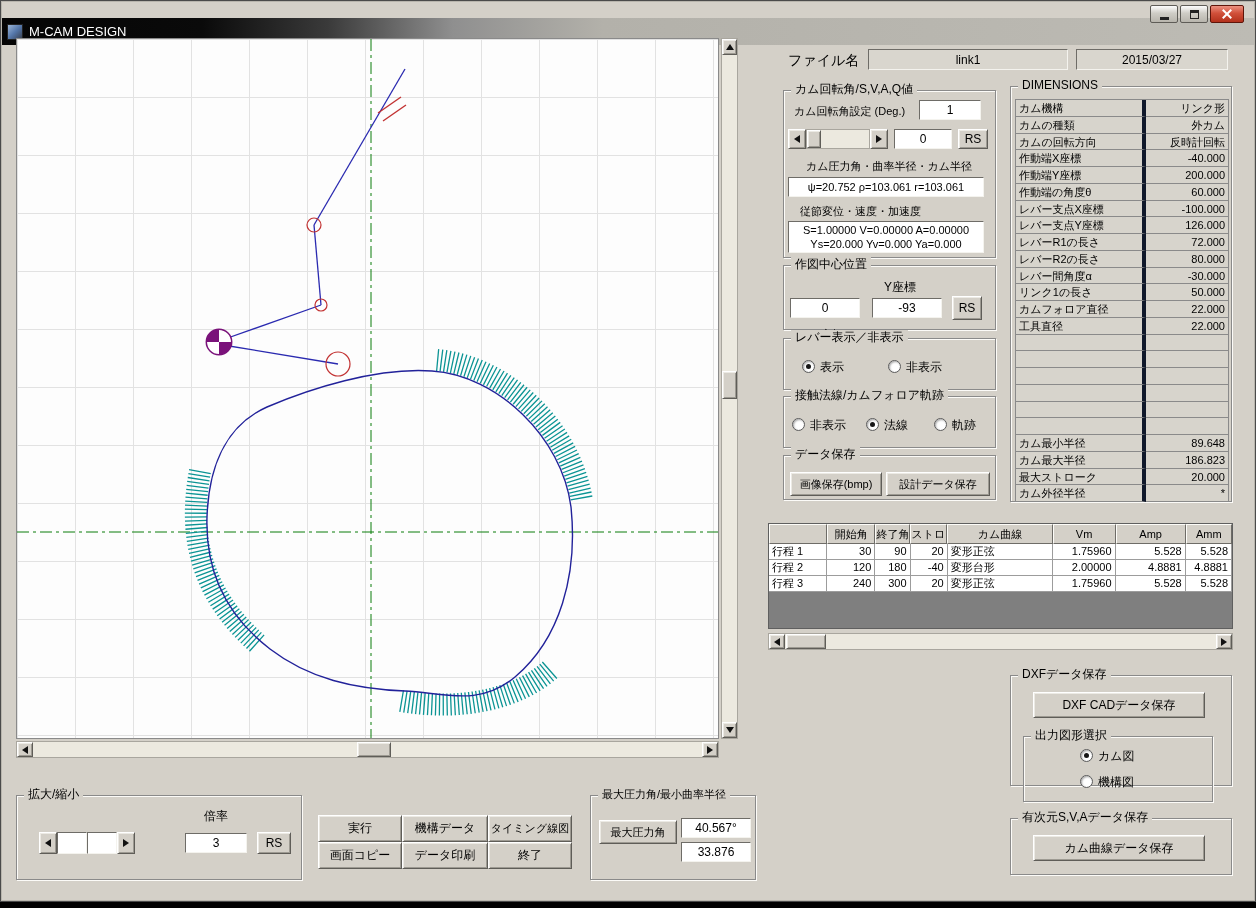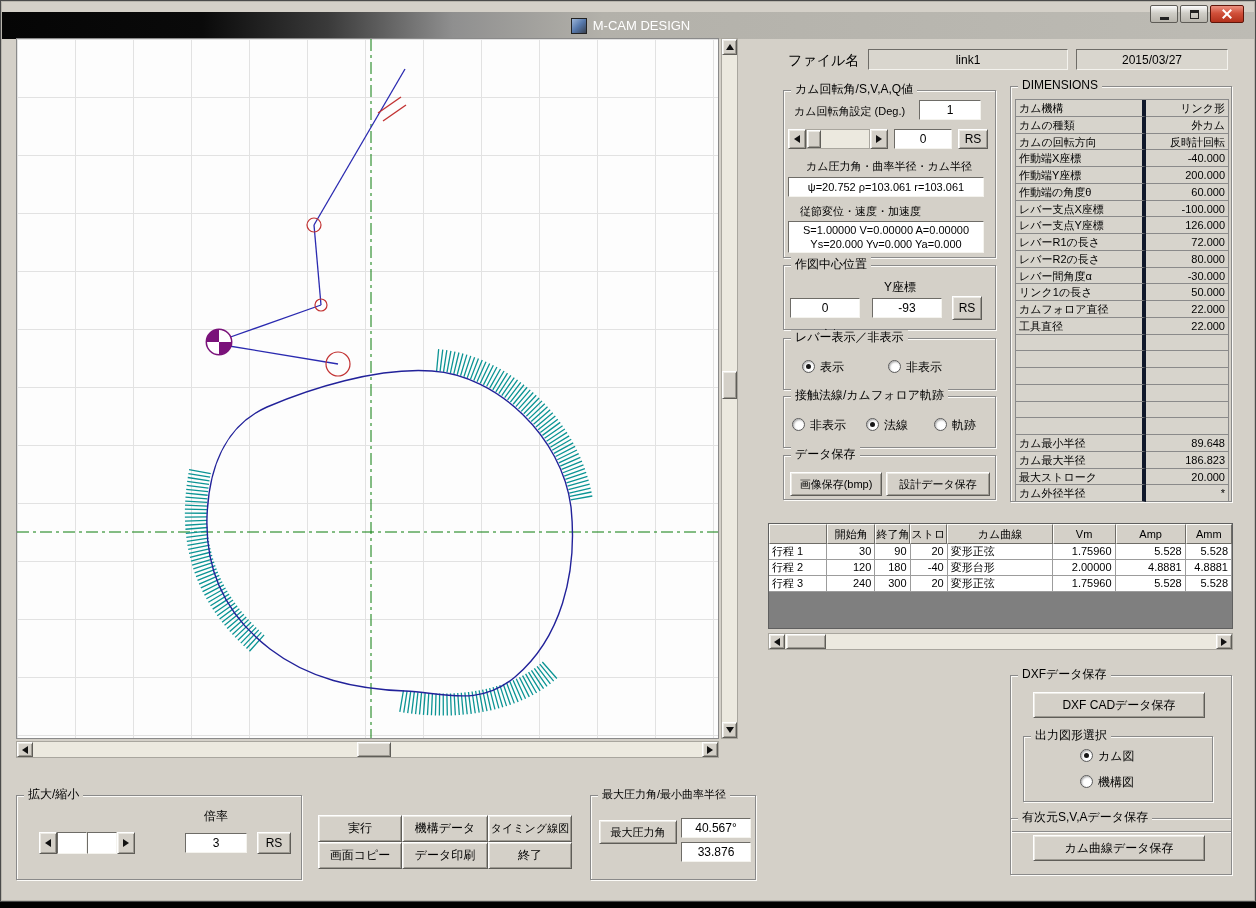--- a/index.html
+++ b/index.html
@@ -1,18 +1,18 @@
 <!DOCTYPE html>
 <html><head>
 <meta charset="utf-8">
 <style>
   html,body{margin:0;padding:0;background:#000;}
   *{box-sizing:border-box;font-family:"Liberation Sans","DejaVu Sans",sans-serif;}
   .win{position:relative;width:1256px;height:902px;background:#d4d0c8;box-shadow:inset 0 0 0 1px #4a4a4a, inset 0 0 0 2px #b8b5ad;overflow:hidden;}
-  .titlebar{position:absolute;left:2px;top:12px;right:2px;height:27px;background:linear-gradient(to right,#050505 0%,#0a0a0a 16%,#3a3a3a 26%,#8f8f8f 36%,#b3b1aa 48%,#bdbbb4 100%);display:flex;align-items:center;justify-content:center;}
+  .titlebar{position:absolute;left:2px;top:18px;right:2px;height:27px;background:linear-gradient(to right,#050505 0%,#0a0a0a 16%,#3a3a3a 26%,#8f8f8f 36%,#b3b1aa 48%,#bdbbb4 100%);display:flex;align-items:center;}
   .title-text{color:#fff;font-size:13px;margin-left:6px;white-space:nowrap;}
   .appicon{width:16px;height:16px;margin-left:5px;background:linear-gradient(135deg,#9db6d8 0%,#5577aa 50%,#39414f 100%);border:1px solid #222;flex:0 0 auto;}
   .winbtn{position:absolute;top:5px;height:18px;background:linear-gradient(#fdfdfd,#cfcdc6 45%,#b8b5ad);border:1px solid #5e5c57;border-radius:2px;display:flex;align-items:center;justify-content:center;}
   .winbtn.close{background:linear-gradient(#eb9181,#d1503a 45%,#b3311c);border-color:#5e150a;}
   .minglyph{width:9px;height:3px;background:#222;margin-top:8px;}
   .maxglyph{width:9px;height:9px;border:1px solid #222;border-top-width:3px;}
   .xicon{position:relative;width:12px;height:12px;}
   .xicon::before,.xicon::after{content:"";position:absolute;left:5px;top:0px;width:2px;height:12px;background:#fff;}
   .xicon::before{transform:rotate(45deg);}
   .xicon::after{transform:rotate(-45deg);}
@@ -329,21 +329,21 @@
     <div class="b" style="left:0;top:0;width:16px;height:15px;">
         <span class="tl"></span>
       </div>
     <div class="b" style="left:17px;top:0;width:40px;height:15px;"></div>
     <div class="b" style="left:447px;top:0;width:16px;height:15px;">
         <span class="tr"></span>
       </div>
   </div>
 
 
-  <div class="g" style="left:1010px;top:675px;width:222px;height:157px;">
+  <div class="g" style="left:1010px;top:675px;width:222px;height:111px;">
     <span class="lg">DXFデータ保存</span>
     <div class="b" style="left:22px;top:16px;width:172px;height:26px;">DXF CADデータ保存</div>
     <div class="g" style="left:12px;top:60px;width:190px;height:66px;">
       <span class="lg">出力図形選択</span>
       <span class="rd on" style="left:56px;top:12px;"></span>
       <span class="lb" style="left:74px;top:12px;">カム図</span>
       <span class="rd" style="left:56px;top:38px;"></span>
       <span class="lb" style="left:74px;top:38px;">機構図</span>
     </div>
   </div>

